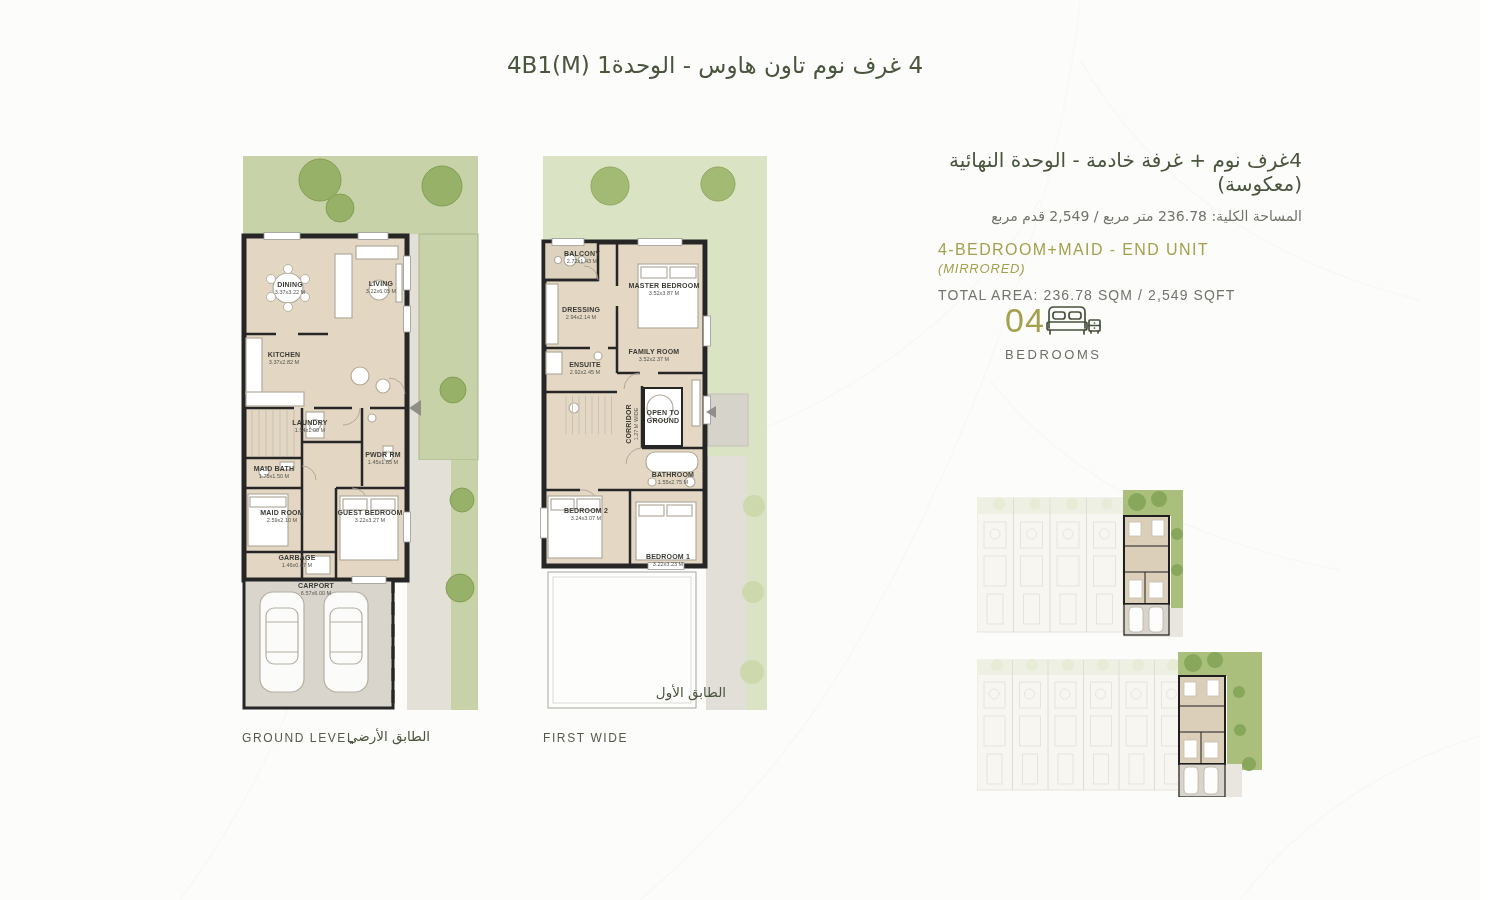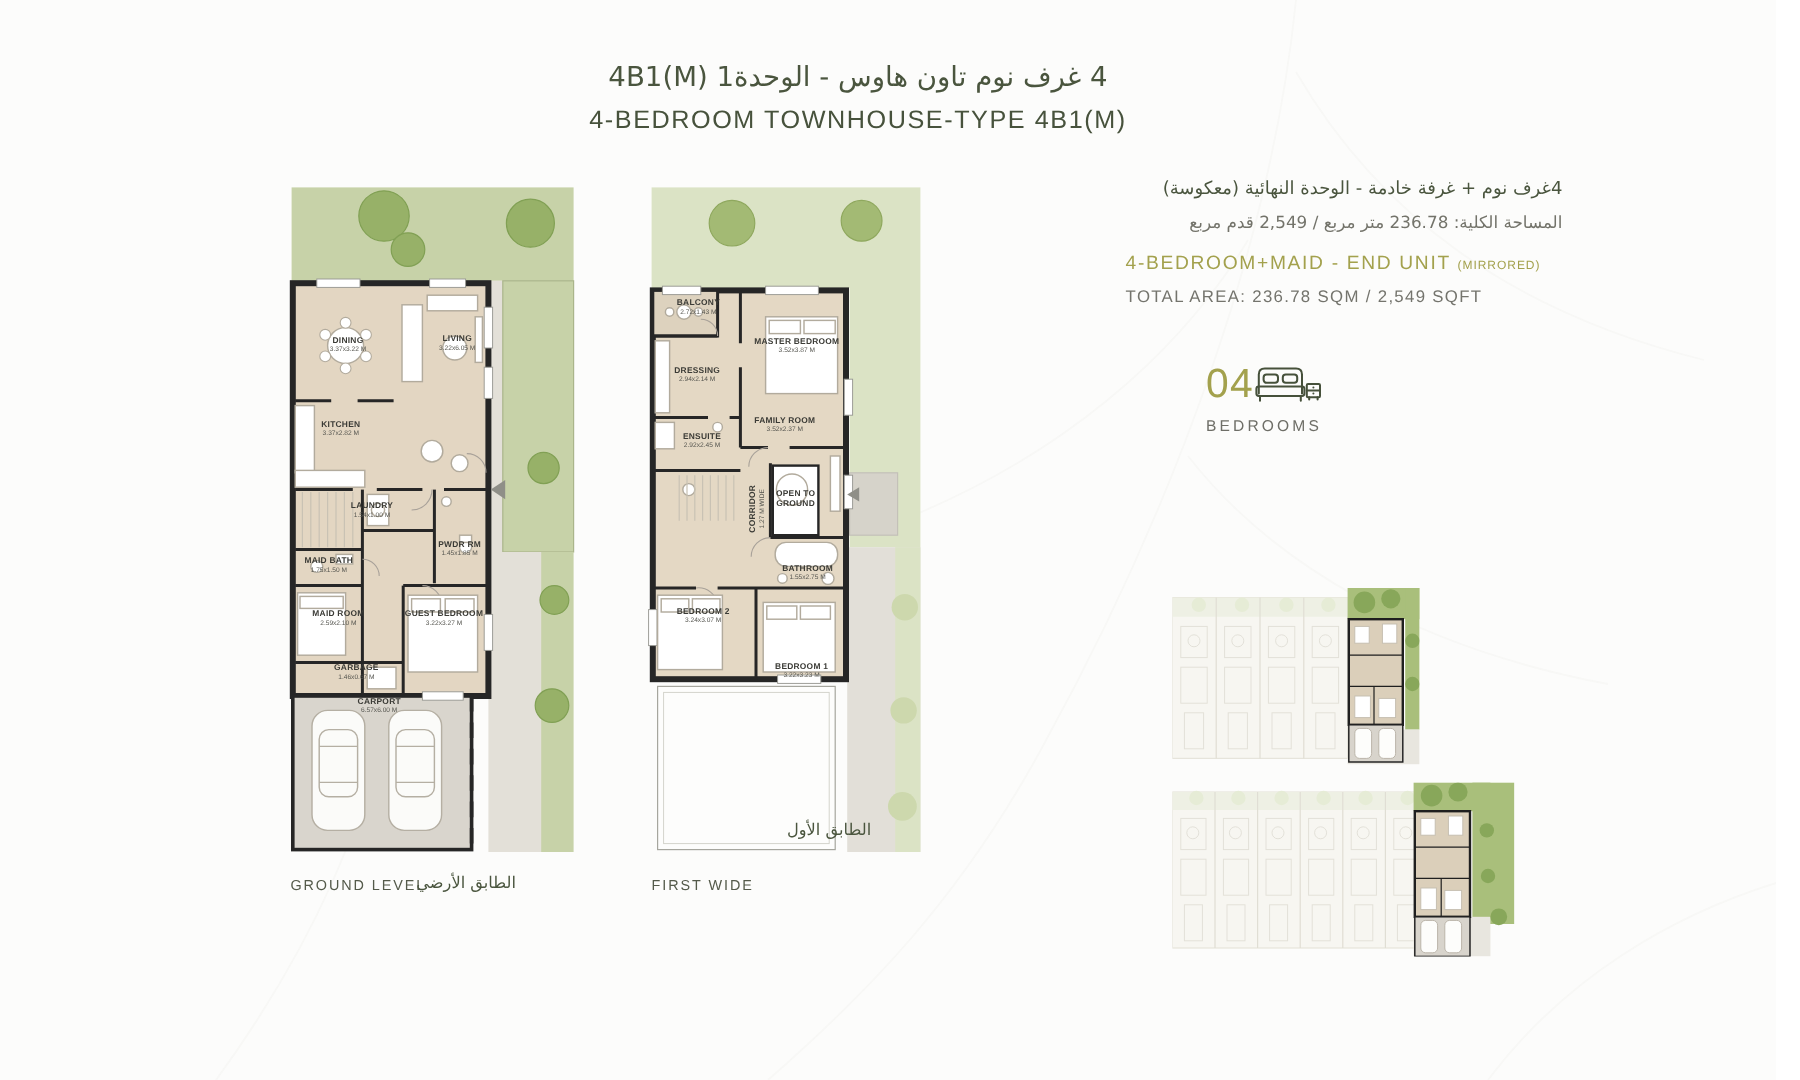--- a/index.html
+++ b/index.html
@@ -14,24 +14,24 @@
   .ar { font-family:"DejaVu Sans", sans-serif; direction:rtl; unicode-bidi:plaintext; }
 
   
   .title-wrap { left:390px; top:52px; width:650px; text-align:center; }
   .title-ar { font-size:23px; color:#4a553e; direction:rtl; }
   .title-ar .code { direction:ltr; unicode-bidi:bidi-override; }
   .title-en { margin-top:11px; font-size:21px; letter-spacing:1.3px; color:#47523c; }
 
   
   .info { left:938px; top:148px; width:364px; }
-  .info-ar1 { font-size:15px; color:#4a553e; text-align:right; }
+  .info-ar1 { font-size:20px; color:#4a553e; text-align:right; }
   .info-ar2 { margin-top:12px; font-size:14px; color:#73736a; text-align:right; }
   .info-en1 { margin-top:17px; font-size:16px; letter-spacing:1.4px; color:#a3a14d; }
-  .info-en1 .suffix { font-size:10px; letter-spacing:0.8px; }
+  .info-en1 .suffix { font-size:13px; letter-spacing:0.8px;font-style:italic; }
   .info-en2 { margin-top:10px; font-size:14px; letter-spacing:1.1px; color:#74746d; }
 
   
   .stat { top:300px; }
   .stat-row { display:flex; align-items:center; }
   .stat-value { font-size:34px; color:#a3a14d; letter-spacing:1px; }
   .stat-label { margin-top:7px; font-size:13px; letter-spacing:2.6px; color:#6e6e67; }
 
   
   .plan { width:240px; height:565px; }
@@ -63,21 +63,20 @@
       <path d="M180,900 C260,790 310,680 330,560"></path>
       <path d="M1240,900 C1300,820 1390,760 1500,730"></path>
     </g>
   </svg>
 
   <div class="abs title-wrap">
     <div class="title-ar ar" dir="rtl">
       <span>4 غرف نوم تاون هاوس - الوحدة1</span>
       <span class="code" dir="ltr">4B1(M)</span>
     </div>
-    <div class="title-en">4-BEDROOM TOWNHOUSE-TYPE 4B1(M)</div>
   </div>
 
   <div class="abs info">
     <div class="info-ar1 ar" dir="rtl">4غرف نوم + غرفة خادمة - الوحدة النهائية (معكوسة)</div>
     <div class="info-ar2 ar" dir="rtl">المساحة الكلية: 236.78 متر مربع / 2,549 قدم مربع</div>
     <div class="info-en1">
       <span>4-BEDROOM+MAID - END UNIT</span>
       <span class="suffix">(MIRRORED)</span>
     </div>
     <div class="info-en2">TOTAL AREA: 236.78 SQM / 2,549 SQFT</div>

